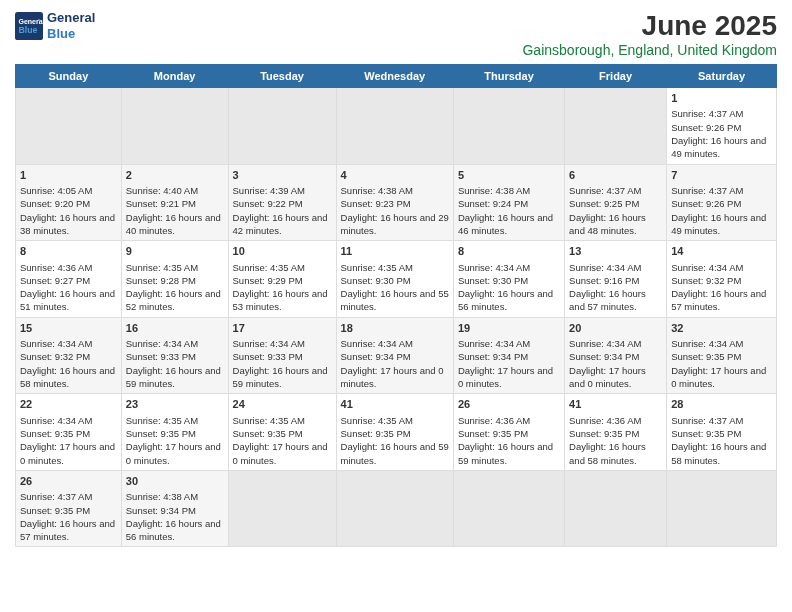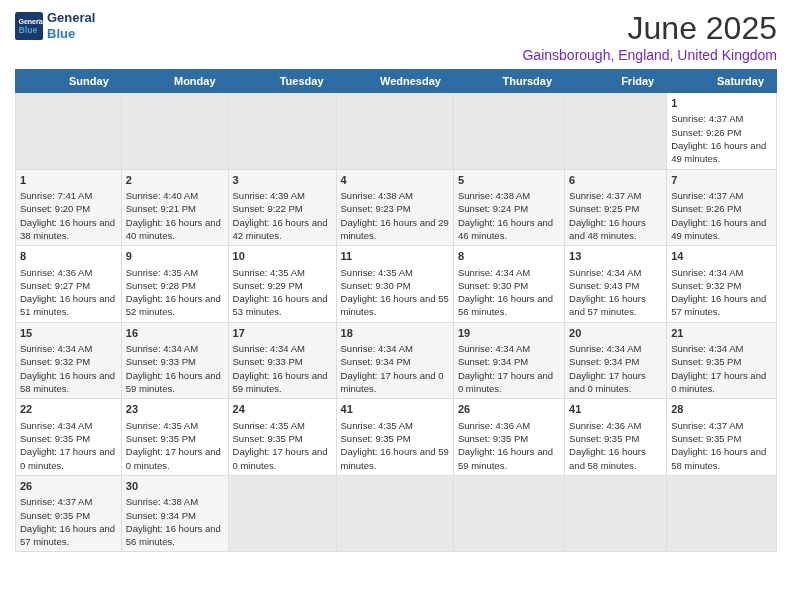--- a/index.html
+++ b/index.html
@@ -36,40 +36,40 @@
       color: #2e7bc4;
     }
     .logo-icon {
       width: 28px;
       height: 28px;
     }
     .title-block {
       text-align: right;
     }
     .main-title {
-      font-size: 32px;
-      font-weight: normal;
+      font-size: 28px;
+      font-weight: bold;
       color: #333;
     }
     .subtitle {
       font-size: 14px;
-      color: #6d28d9;
+      color: #15803d;
     }
     table {
       width: 100%;
       border-collapse: collapse;
       font-size: 9.5px;
     }
     thead tr {
       background: #2e6da4;
       color: #fff;
     }
     thead th {
       padding: 5px 12px;
-      text-align: right;
+      text-align: center;
       font-weight: bold;
       font-size: 11px;
       border: 1px solid #2e6da4;
     }
     tbody tr {
       border-bottom: 1px solid #ccc;
     }
     tbody td {
       padding: 3px 4px;
       vertical-align: top;
@@ -139,21 +139,21 @@
           <td>
             <span class="day-num">1</span>
             <div>Sunrise: 4:37 AM</div>
             <div>Sunset: 9:26 PM</div>
             <div>Daylight: 16 hours and 49 minutes.</div>
           </td>
         </tr>
         <tr>
           <td>
             <span class="day-num">1</span>
-            <div>Sunrise: 7:41 AM</div>
+            <div>Sunrise: 4:05 AM</div>
             <div>Sunset: 9:20 PM</div>
             <div>Daylight: 16 hours and 38 minutes.</div>
           </td>
           <td>
             <span class="day-num">2</span>
             <div>Sunrise: 4:40 AM</div>
             <div>Sunset: 9:21 PM</div>
             <div>Daylight: 16 hours and 40 minutes.</div>
           </td>
           <td>
@@ -214,21 +214,21 @@
           </td>
           <td>
             <span class="day-num">8</span>
             <div>Sunrise: 4:34 AM</div>
             <div>Sunset: 9:30 PM</div>
             <div>Daylight: 16 hours and 56 minutes.</div>
           </td>
           <td>
             <span class="day-num">13</span>
             <div>Sunrise: 4:34 AM</div>
-            <div>Sunset: 9:43 PM</div>
+            <div>Sunset: 9:16 PM</div>
             <div>Daylight: 16 hours and 57 minutes.</div>
           </td>
           <td>
             <span class="day-num">14</span>
             <div>Sunrise: 4:34 AM</div>
             <div>Sunset: 9:32 PM</div>
             <div>Daylight: 16 hours and 57 minutes.</div>
           </td>
         </tr>
         <tr>
@@ -262,21 +262,21 @@
             <div>Sunset: 9:34 PM</div>
             <div>Daylight: 17 hours and 0 minutes.</div>
           </td>
           <td>
             <span class="day-num">20</span>
             <div>Sunrise: 4:34 AM</div>
             <div>Sunset: 9:34 PM</div>
             <div>Daylight: 17 hours and 0 minutes.</div>
           </td>
           <td>
-            <span class="day-num">21</span>
+            <span class="day-num">32</span>
             <div>Sunrise: 4:34 AM</div>
             <div>Sunset: 9:35 PM</div>
             <div>Daylight: 17 hours and 0 minutes.</div>
           </td>
         </tr>
         <tr>
           <td>
             <span class="day-num">22</span>
             <div>Sunrise: 4:34 AM</div>
             <div>Sunset: 9:35 PM</div>

